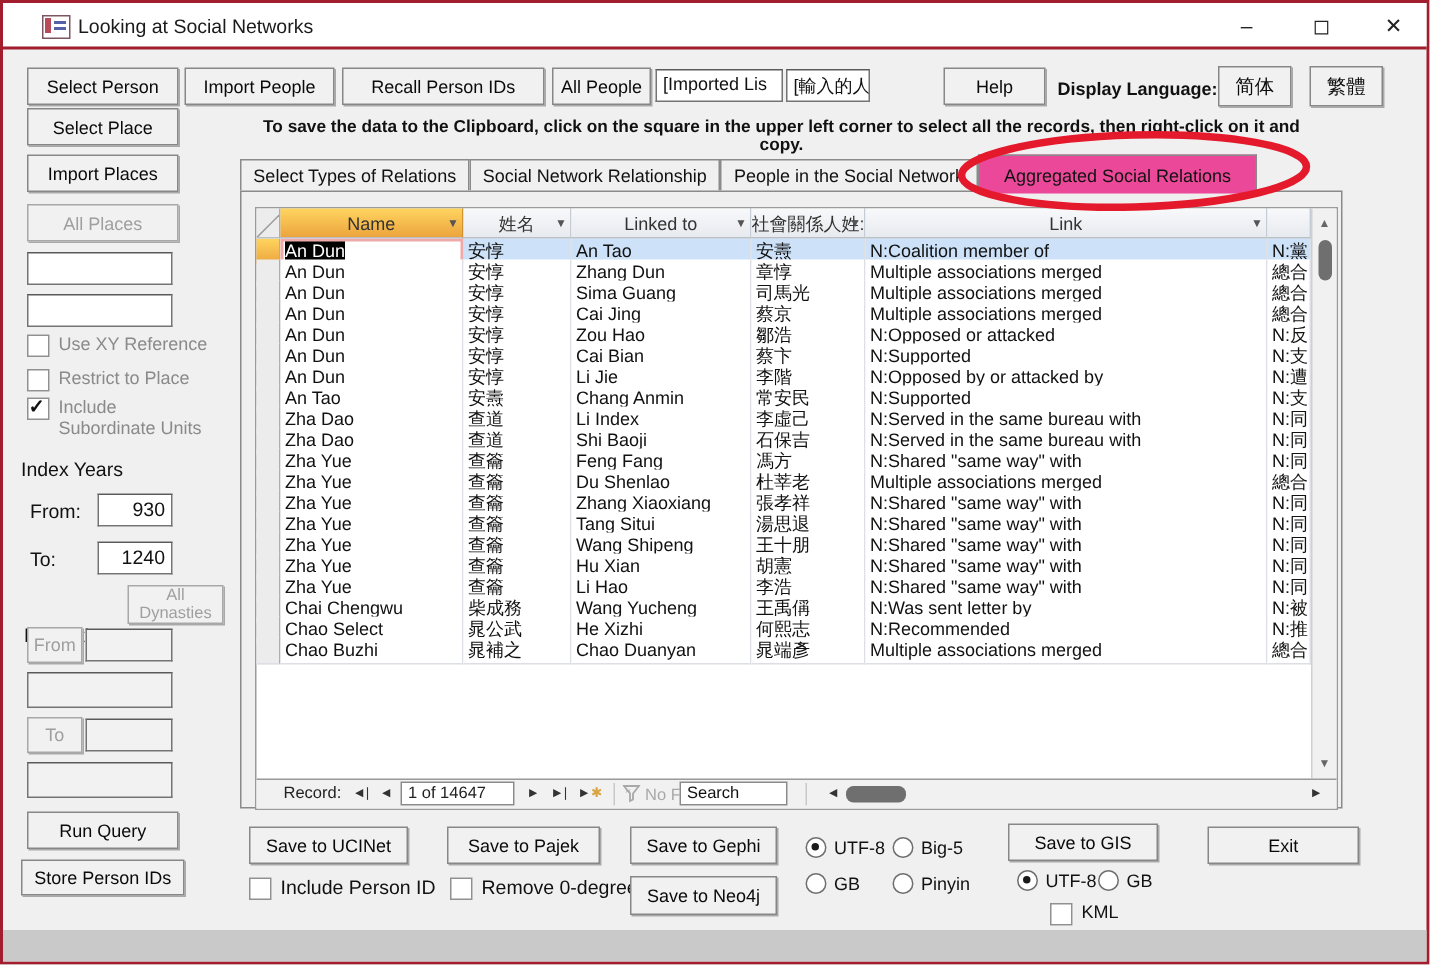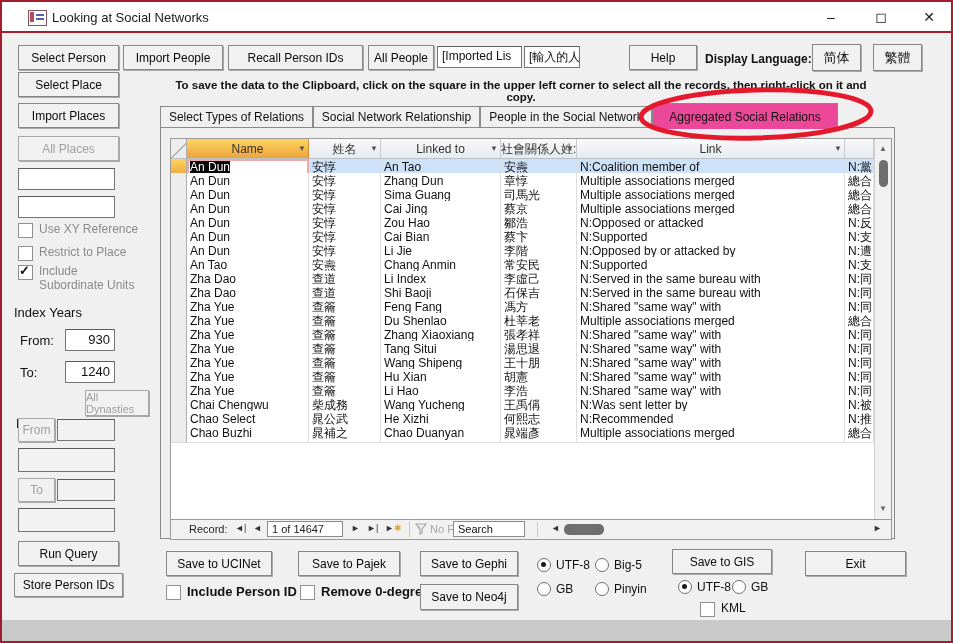--- a/index.html
+++ b/index.html
@@ -8,30 +8,30 @@
   
   .titlebar{position:absolute;left:2px;top:2px;width:949px;height:29px;background:#ffffff;}
   .red-line{position:absolute;left:2px;top:31px;width:949px;height:2px;background:#A21E2F;}
   .app-icon{position:absolute;left:26px;top:8px;width:17px;height:14px;border:1px solid #7d5560;background:#fff;}
   .app-icon i{position:absolute;left:1px;top:1px;width:4px;height:10px;background:#b84a5a;}
   .app-icon b{position:absolute;left:7px;width:8px;height:2px;background:#5560a8;}
   .title-text{position:absolute;left:50px;top:8px;font-size:13px;color:#1a1a1a;}
   .win-btn{position:absolute;top:4px;width:34px;height:23px;text-align:center;line-height:23px;font-size:14px;color:#222;}
   
   .btn{position:absolute;display:flex;align-items:center;justify-content:center;background:#f1f1f1;
-       border:1px solid #878787;box-shadow:1px 1px 0 #a9a9a9;font-size:12px;color:#0a0a0a;box-sizing:border-box;}
+       border:1px solid #878787;box-shadow:1px 1px 0 #a9a9a9;font-size:12px;color:#0a0a0a;box-sizing:border-box;text-align:center;}
   .btn.dis{color:#9f9f9f;border-color:#a8a8a8;}
   .tb{position:absolute;background:#fff;border:1px solid #747474;border-top-color:#5a5a5a;font-size:12px;
       padding:2px 4px;box-sizing:border-box;white-space:nowrap;overflow:hidden;color:#111;}
   .tb.gray{background:#f2f2f2;}
   .lbl{position:absolute;font-size:12px;color:#111;white-space:nowrap;}
   .lbl.b{font-weight:bold;}
   .lbl.big{font-size:13px;}
   .cbrow{position:absolute;display:flex;gap:6px;font-size:12px;color:#8a8a8a;align-items:flex-start;}
-  .cbrow.dark{color:#111;font-size:13px;font-weight:bold;}
+  .cbrow.dark{color:#111;font-size:13px;font-weight:normal;}
   .cb-box{width:13px;height:13px;border:1px solid #909090;background:#fff;flex:0 0 auto;position:relative;margin-top:1px;}
   .cb-box.chk::after{content:"✓";position:absolute;left:0px;top:-3px;font-size:13px;font-weight:bold;color:#111;}
   .rad{position:absolute;display:flex;gap:5px;font-size:12px;color:#111;align-items:center;}
   .rad i{width:12px;height:12px;border-radius:50%;border:1px solid #6e6e6e;background:#fff;position:relative;flex:0 0 auto;}
   .rad.sel i::after{content:"";position:absolute;left:3px;top:3px;width:5px;height:5px;border-radius:50%;background:#1a1a1a;}
   
   .tab{position:absolute;top:106px;height:21px;background:#f0f0f0;border:1px solid #8a8a8a;border-bottom:none;
        display:flex;align-items:center;justify-content:center;font-size:12px;color:#111;box-sizing:border-box;z-index:1;}
   .tab.active{top:103px;height:26px;background:#ec4899;z-index:3;}
   .tab-panel{position:absolute;left:160px;top:127px;width:735px;height:412px;background:#efefef;border:1px solid #8a8a8a;box-sizing:border-box;z-index:2;}

